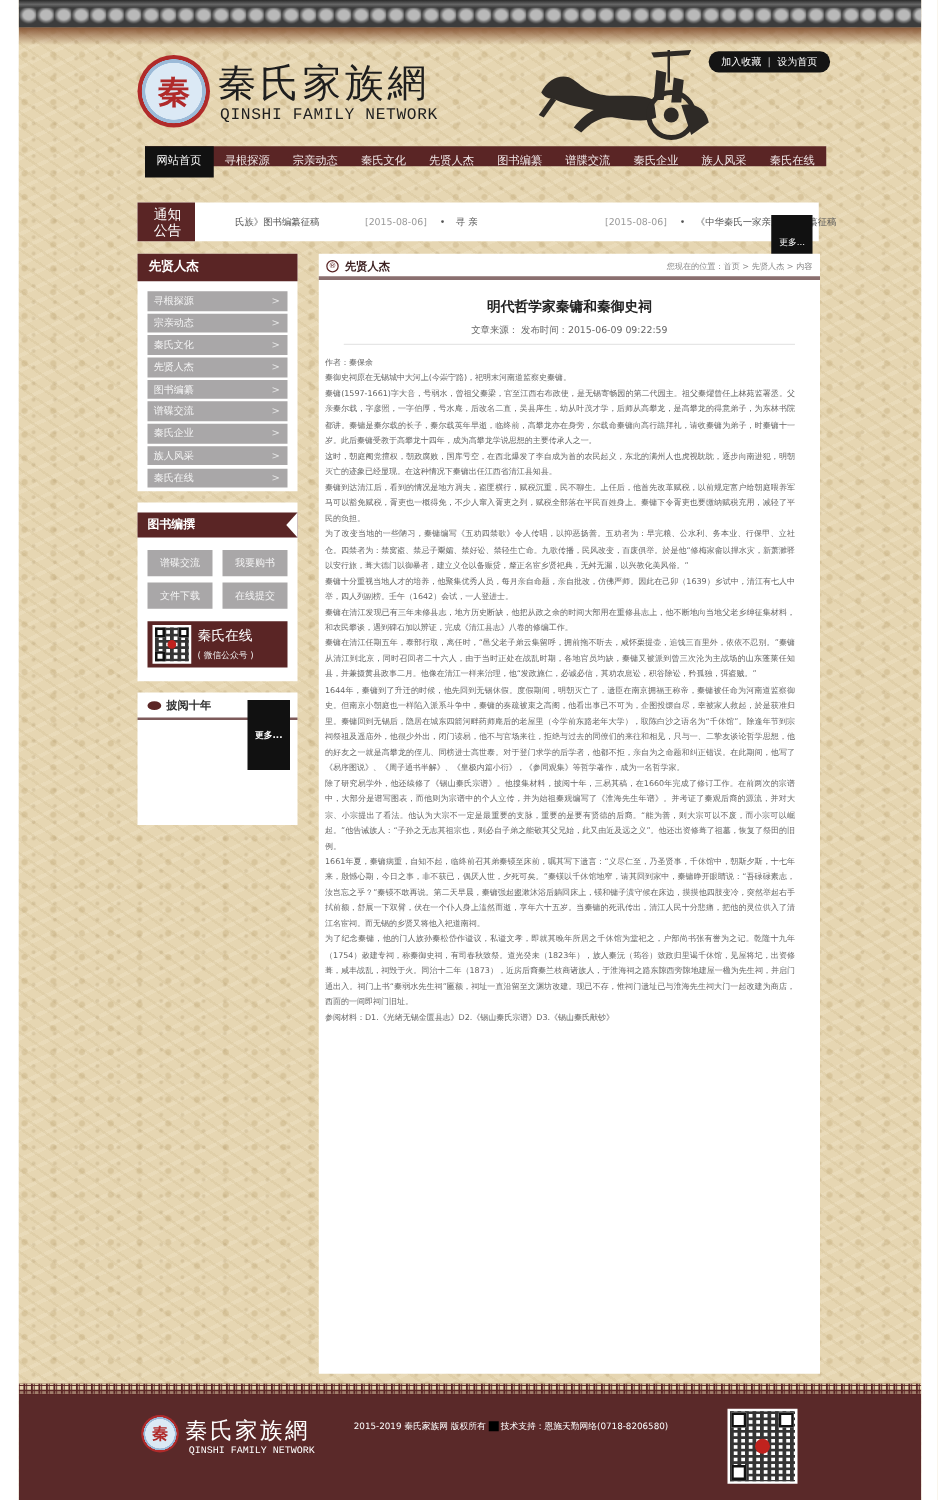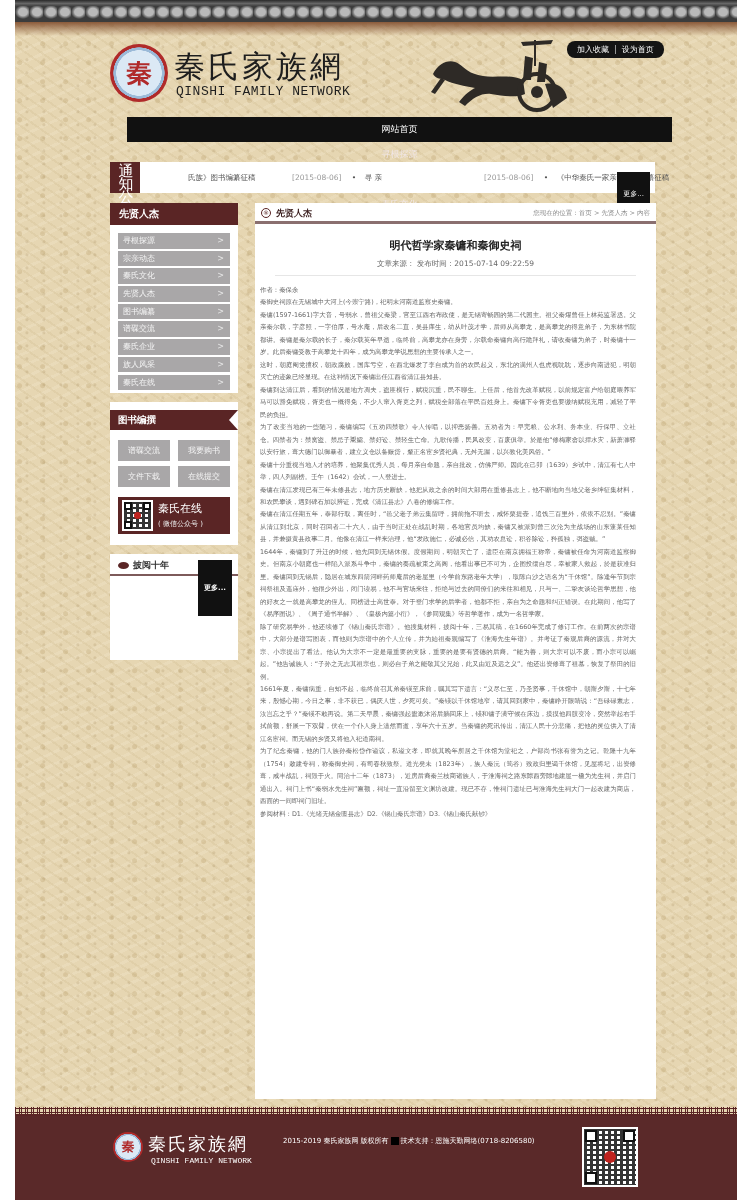--- a/index.html
+++ b/index.html
@@ -36,30 +36,30 @@
     color: #1e1e1e; letter-spacing: 3px; }
   .logo-en { position: absolute; left: 66px; top: 48px; font-family: "Liberation Mono", monospace;
     font-size: 13px; color: #1e1e1e; letter-spacing: 0.5px; }
   .chariot { position: absolute; left: 315px; top: 0; width: 150px; height: 80px; }
   .top-links { position: absolute; left: 457px; top: 5px; background: #141414; border-radius: 8px;
     padding: 3px 10px; font-size: 8px; color: #fff; white-space: nowrap; }
   .top-links a { color: #fff; text-decoration: none; }
   .top-links .sep { margin: 0 5px; color: #ccc; }
 
   
-  .nav { position: absolute; left: 112px; top: 117px; width: 545px; height: 16px; background: #5a2525;
-    display: flex; flex-direction: column; }
+  .nav { position: absolute; left: 101px; top: 117px; width: 545px; height: 16px; background: #5a2525;
+    display: flex; }
   .nav-item { height: 25px; line-height: 25px; font-size: 9px; color: #f0e6e6; text-align: center;
     flex: 1; cursor: pointer; }
   .nav-item.active { background: #111; color: #fff; }
 
   
   .notice { position: absolute; left: 95px; top: 162px; width: 545px; height: 31px; background: #fff; }
-  .notice-label { position: absolute; left: 0; top: 0; width: 30px; height: 31px; background: #5a2525;
-    color: #fff; font-size: 15px; line-height: 13px; padding: 3px 0 0 2px; text-align: center; }
+  .notice-label { position: absolute; left: 0; top: 0; width: 46px; height: 31px; background: #5a2525;
+    color: #fff; font-size: 11px; line-height: 13px; padding: 3px 0 0 2px; text-align: center; }
   .notice-row { position: absolute; top: 0; height: 31px; line-height: 31px; font-size: 7.5px; color: #555;
     white-space: nowrap; margin-left: 36px; }
   .notice-date { color: #999; }
   .more-btn { position: absolute; background: #111; color: #fff; font-size: 7px; padding: 17px 6px; cursor: pointer; }
 
   
   .side-box { position: absolute; left: 95px; width: 128px; background: #fff; }
   .side-title { height: 22px; line-height: 22px; background: #5a2525; color: #fff; font-size: 10px;
     padding-left: 9px; font-weight: bold; }
   .side-menu { padding: 8px 8px 4px 8px; }
@@ -232,21 +232,21 @@
     </div>
   </div>
 
   <div class="main">
     <div class="main-head">
       <span class="circ">®</span>
       <span class="title">先贤人杰</span>
       <span class="crumb">您现在的位置：首页 &gt; 先贤人杰 &gt; 内容</span>
     </div>
     <div class="art-title">明代哲学家秦镛和秦御史祠</div>
-    <div class="art-meta">文章来源： 发布时间：2015-07-14 09:22:59</div>
+    <div class="art-meta">文章来源： 发布时间：2015-06-09 09:22:59</div>
     <div class="art-body">
       <p>作者：秦保余</p>
       <p>秦御史祠原在无锡城中大河上(今崇宁路)，祀明末河南道监察史秦镛。</p>
       <p>秦镛(1597-1661)字大音，号弱水，曾祖父秦梁，官至江西右布政使，是无锡寄畅园的第二代园主。祖父秦燿曾任上林苑监署丞。父亲秦尔载，字彦照，一字伯厚，号水庵，后改名二直，吴县庠生，幼从叶茂才学，后师从高攀龙，是高攀龙的得意弟子，为东林书院都讲。秦镛是秦尔载的长子，秦尔载英年早逝，临终前，高攀龙亦在身旁，尔载命秦镛向高行跪拜礼，请收秦镛为弟子，时秦镛十一岁。此后秦镛受教于高攀龙十四年，成为高攀龙学说思想的主要传承人之一。</p>
       <p>这时，朝庭阉党擅权，朝政腐败，国库亏空，在西北爆发了李自成为首的农民起义，东北的满州人也虎视眈眈，逐步向南进犯，明朝灭亡的迹象已经显现。在这种情况下秦镛出任江西省清江县知县。</p>
       <p>秦镛到达清江后，看到的情况是地方凋夫，盗匪横行，赋税沉重，民不聊生。上任后，他首先改革赋税，以前规定富户给朝庭喂养军马可以豁免赋税，胥吏也一概得免，不少人窜入胥吏之列，赋税全部落在平民百姓身上。秦镛下令胥吏也要缴纳赋税充用，减轻了平民的负担。</p>
       <p>为了改变当地的一些陋习，秦镛编写《五劝四禁歌》令人传唱，以抑恶扬善。五劝者为：早完粮、公水利、务本业、行保甲、立社仓。四禁者为：禁窝盗、禁忌子鬻孀、禁好讼、禁轻生亡命。九歌传播，民风改变，百废俱举。於是他“修梅家畲以捍水灾，新萧濉驿以安行旅，葺大德门以御暴者，建立义仓以备赈贷，釐正名宦乡贤祀典，无舛无漏，以兴教化美风俗。”</p>
       <p>秦镛十分重视当地人才的培养，他聚集优秀人员，每月亲自命题，亲自批改，仿佛严师。因此在己卯（1639）乡试中，清江有七人中举，四人列副榜。壬午（1642）会试，一人登进士。</p>
       <p>秦镛在清江发现已有三年未修县志，地方历史断缺，他把从政之余的时间大部用在重修县志上，他不断地向当地父老乡绅征集材料，和农民攀谈，遇到碑石加以辨证，完成《清江县志》八卷的修编工作。</p>
       <p>秦镛在清江任期五年，泰部行取，离任时，“邑父老子弟云集留呼，拥前拖不听去，咸怀栗提壶，追饯三百里外，依依不忍别。”秦镛从清江到北京，同时召回者二十六人，由于当时正处在战乱时期，各地官员均缺，秦镛又被派到曾三次沦为主战场的山东蓬莱任知县，并兼摄黄县政事二月。他像在清江一样来治理，他“发政施仁，必诚必信，其劝农息讼，积谷除讼，矜孤独，弭盗贼。”</p>

